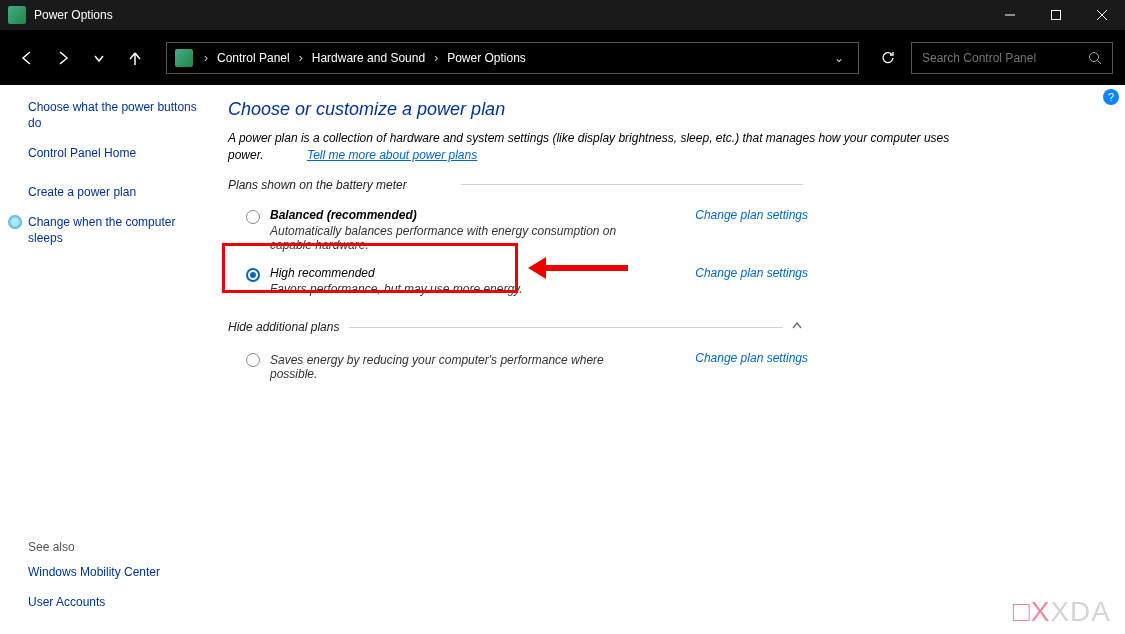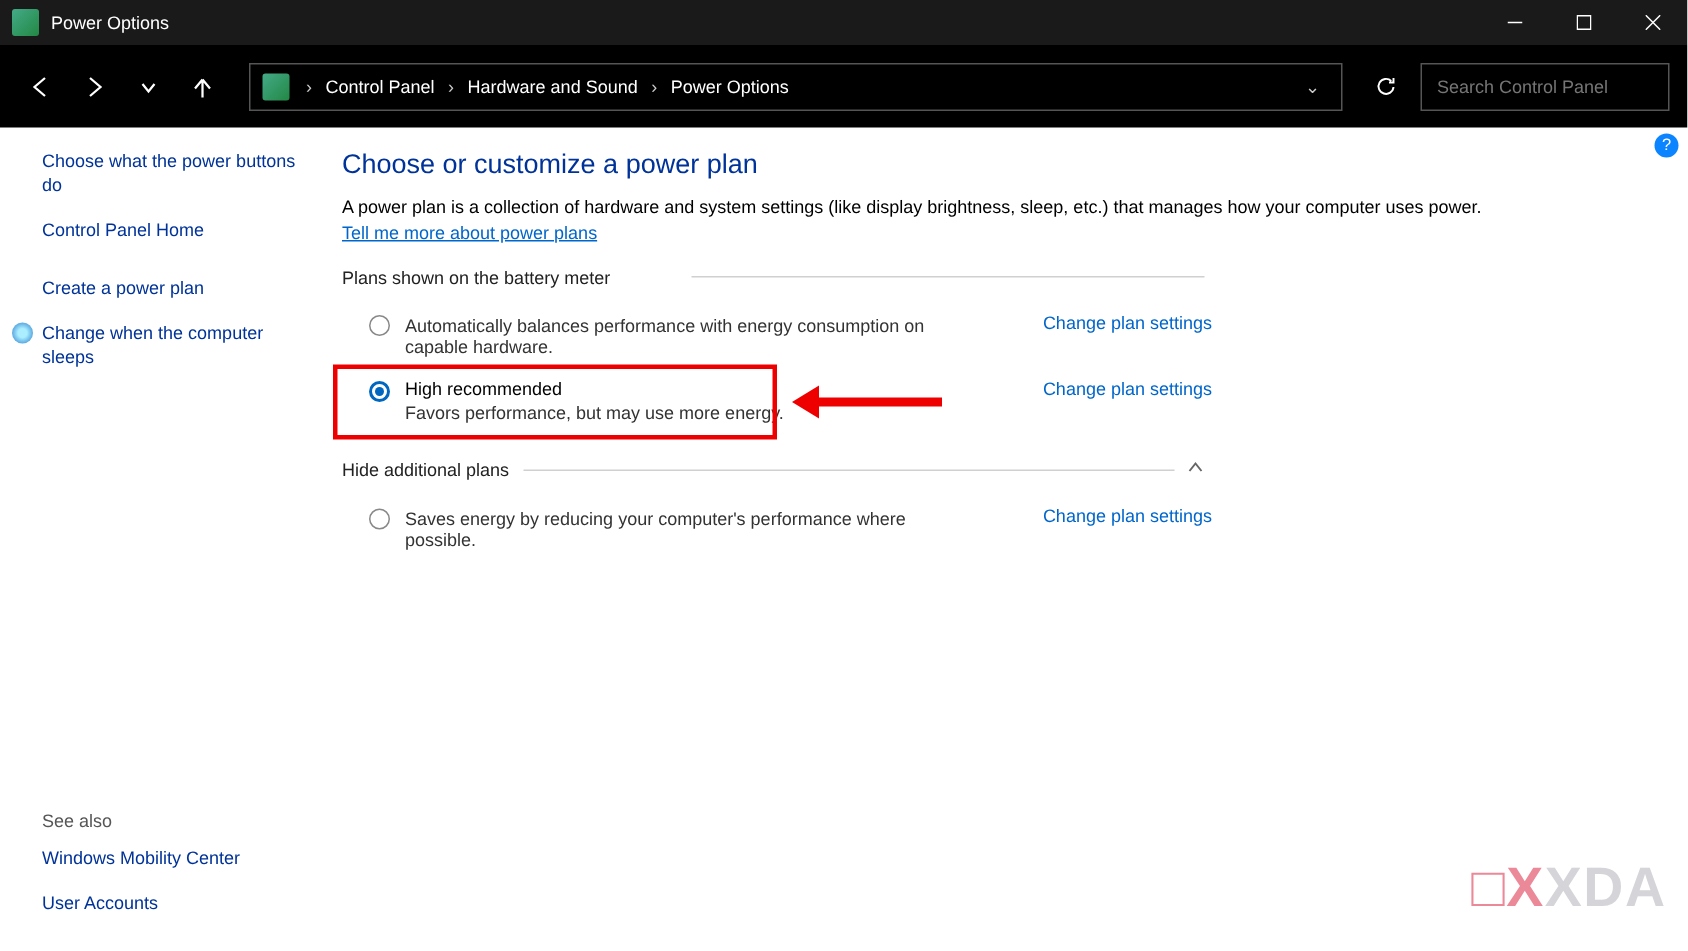--- a/index.html
+++ b/index.html
@@ -8,54 +8,54 @@
 .titlebar .app-icon { width: 18px; height: 18px; margin: 0 8px; background: linear-gradient(135deg,#4a8,#284); border-radius: 2px; }
 .titlebar .title { font-size: 12px; flex: 1; }
 .win-btn { width: 46px; height: 30px; display: flex; align-items: center; justify-content: center; color: #fff; }
 .toolbar { height: 55px; background: #000; display: flex; align-items: center; padding: 0 12px; gap: 6px; }
 .nav-btn { width: 30px; height: 30px; display: flex; align-items: center; justify-content: center; color: #fff; }
 .addr { flex: 1; height: 32px; border: 1px solid #555; display: flex; align-items: center; padding: 0 8px; color: #fff; gap: 2px; margin-left: 10px; margin-right: 6px; }
 .addr .path-icon { width: 18px; height: 18px; background: linear-gradient(135deg,#4a8,#284); border-radius: 2px; margin-right: 6px; }
 .addr .crumb { padding: 0 4px; font-size: 12px; }
 .addr .sep { padding: 0 3px; color: #ccc; }
 .refresh-btn { width: 34px; height: 32px; border: none; display:flex; align-items:center; justify-content:center; color:#fff;}
-.searchbox { width: 166px; height: 32px; border: 1px solid #555; display: flex; align-items: center; padding: 0 10px; color: #888; }
+.searchbox { width: 202px; height: 32px; border: 1px solid #555; display: flex; align-items: center; padding: 0 10px; color: #888; }
 .searchbox input { background: transparent; border: none; color: #ccc; flex:1; outline:none; font-size:12px; }
 .content { display: flex; height: calc(634px - 85px); position: relative; }
 .sidebar { width: 218px; padding: 14px 12px 10px 28px; position: relative; }
 .sidebar a { display: block; color: #003399; text-decoration: none; margin-bottom: 14px; line-height: 1.35; cursor: pointer; }
 .sidebar .icon-row { position:relative; }
 .sidebar .side-icon { position:absolute; left:-20px; top:1px; width:14px; height:14px; }
 .side-icon.clock { background: radial-gradient(circle,#eef 40%,#99c 100%); border:1px solid #88a; border-radius:50%; }
 .side-icon.globe { background: radial-gradient(circle,#aef 30%,#27c 100%); border-radius:50%; }
 .see-also { position: absolute; bottom: 10px; left: 28px; }
 .see-also .heading { color: #565656; margin-bottom: 10px; }
-.main { flex: 1; padding: 14px 30px 0 10px; position: relative; }
+.main { flex: 1; padding: 14px 30px 0 10px; position: relative; font-style: italic; }
 .page-title { color: #003399; font-size: 18px; font-weight: 400; margin-bottom: 10px; }
 .description { font-size: 12px; line-height: 1.4; margin-bottom: 14px; max-width:760px; }
-.description a { color: #0066cc; text-decoration: underline; cursor:pointer; }
+.description a { color: #0066cc; text-decoration: underline; cursor:pointer;margin-left:40px; }
 .section-head { display: flex; align-items: center; margin: 8px 0 10px; }
 .section-head .label { font-size: 12px; color: #222; }
 .section-head .line { flex: 1; height: 1px; background: #d0d0d0; margin-left: 10px; }
 .section-head .chev { margin-left: 8px; color: #555; }
 .plan { display: flex; align-items: flex-start; padding: 6px 0 8px 18px; }
 .plan-radio { width: 14px; height: 14px; border: 1px solid #888; border-radius: 50%; margin-top: 2px; margin-right: 10px; flex-shrink:0; position:relative; cursor:pointer;}
 .plan-radio.selected { border-color: #0067c0; border-width:2px; }
 .plan-radio.selected::after { content:''; position:absolute; inset:2px; background:#0067c0; border-radius:50%; }
 .plan-body { flex: 1; }
 .plan-name { font-size: 12px; }
 .plan-name.bold { font-weight: 600; }
 .plan-desc { font-size: 12px; color: #333; margin-top: 2px; }
 .plan-link { color: #0066cc; font-size: 12px; text-decoration: none; margin-left: 57px; white-space:nowrap; cursor:pointer; }
 .highlight-frame { position: absolute; border: 3px solid #e00; pointer-events: none; }
 .arrow { position: absolute; pointer-events:none; }
 .arrow .shaft { position:absolute; background:#e00; height:6px; }
 .arrow .head { position:absolute; width:0; height:0; border-top:11px solid transparent; border-bottom:11px solid transparent; border-right:18px solid #e00; }
 .help-badge { position:absolute; top:4px; right:6px; width:16px; height:16px; background:#0a84ff; color:#fff; border-radius:50%; font-size:11px; display:flex; align-items:center; justify-content:center; }
-.watermark { position:absolute; bottom:21px; right:14px; font-size:37px; font-weight:700; color:rgba(170,170,180,.5); letter-spacing:1px; }
+.watermark { position:absolute; bottom:6px; right:14px; font-size:28px; font-weight:400; color:rgba(170,170,180,.5); letter-spacing:1px; }
 .watermark .x { color: rgba(220,40,70,.55); }
 </style>
 </head>
 <body>
 
 <div class="titlebar">
   <div class="app-icon"></div>
   <div class="title">Power Options</div>
   <div class="win-btn">
       <svg width="10" height="10">
@@ -145,20 +145,21 @@
     </div>
 
     <div class="section-head" style="max-width:575px;gap:44px;">
       <span class="label">Plans shown on the battery meter</span>
         <span class="line"></span>
     </div>
 
     <div class="plan" style="max-width:580px;">
       <div class="plan-radio"></div>
       <div class="plan-body">
+        <div class="plan-name bold">Balanced (recommended)</div>
         <div class="plan-desc">Automatically balances performance with energy consumption on capable hardware.</div>
       </div>
       <a class="plan-link">Change plan settings</a>
     </div>
 
     <div class="plan" style="max-width:580px;">
       <div class="plan-radio selected"></div>
       <div class="plan-body">
         <div class="plan-name">High recommended</div>
         <div class="plan-desc">Favors performance, but may use more energy.</div>

